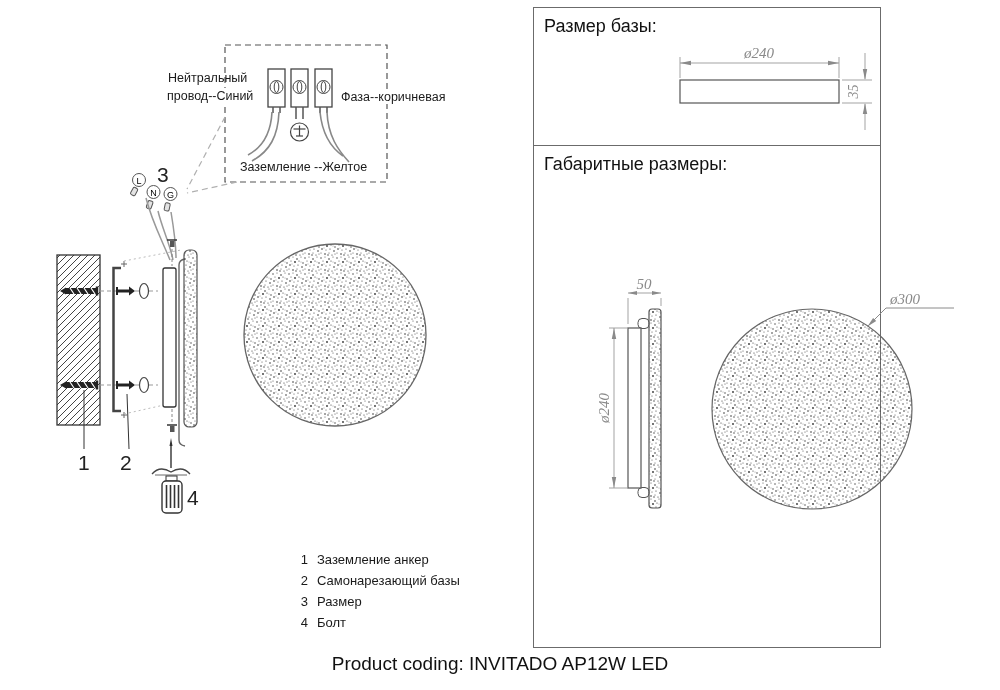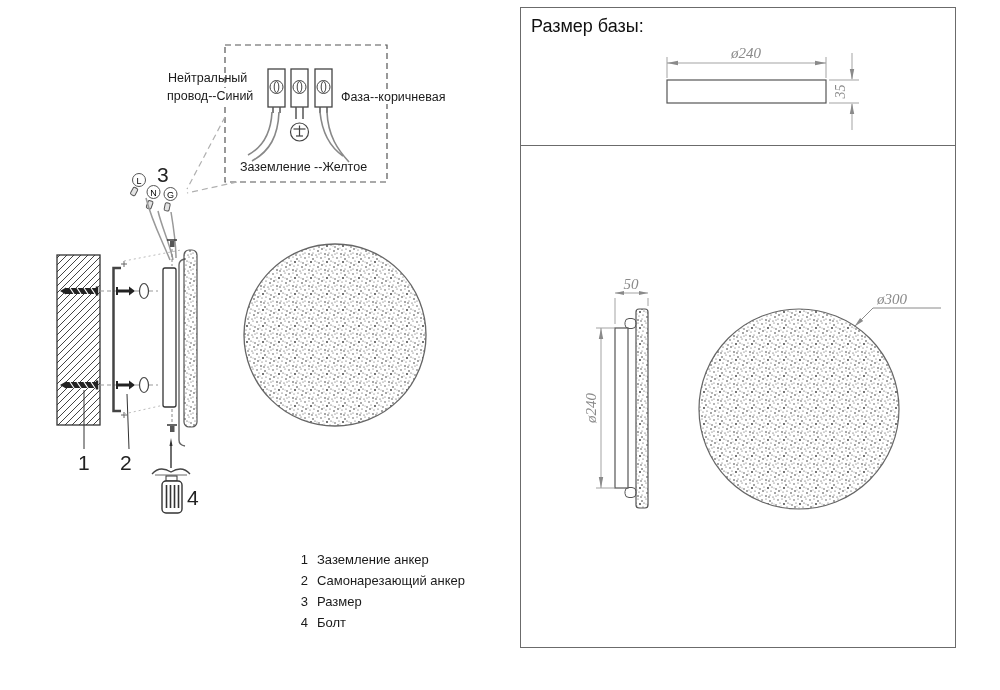--- a/index.html
+++ b/index.html
@@ -6,21 +6,21 @@
   .page{position:relative;width:1000px;height:690px;background:#ffffff;overflow:hidden;
         font-family:"Liberation Sans",sans-serif;color:#1a1a1a;}
   svg text{font-family:"Liberation Sans",sans-serif;}
   .dimtxt{font-family:"Liberation Serif",serif;font-style:italic;fill:#8a8a8a;}
   .lbl{font-size:12.5px;fill:#1a1a1a;}
   .callout{font-size:21px;fill:#222;}
   .left-diagram{position:absolute;left:0;top:0;}
   .legend{position:absolute;left:296px;top:549px;font-size:13px;line-height:21px;}
   .legend-row{display:flex;}
   .legend-num{width:12px;text-align:right;margin-right:9px;}
-  .right-panel{position:absolute;left:520px;top:7px;width:436px;height:641px;
+  .right-panel{position:absolute;left:533px;top:7px;width:348px;height:641px;
                border:1px solid #6b6b6b;background:#fff;box-sizing:border-box;}
   .panel-section{position:relative;box-sizing:border-box;}
   .sec1{height:138px;border-bottom:1px solid #6b6b6b;}
   .sec2{height:501px;}
   .section-title{position:absolute;left:10px;top:8px;font-size:18px;color:#111;}
   .sec-svg{position:absolute;left:0;top:0;}
   .sec2 .sec-svg{top:0;}
   .footer{position:absolute;left:0;top:653px;width:1000px;text-align:center;
           font-size:19px;color:#111;}
 </style>
@@ -215,21 +215,21 @@
     <circle cx="335" cy="335" r="91" fill="url(#speckleL)" stroke="#666" stroke-width="1.3"></circle>
   </svg>
 
   <div class="legend">
     <div class="legend-row">
       <span class="legend-num">1</span>
       <span>Заземление анкер</span>
     </div>
     <div class="legend-row">
       <span class="legend-num">2</span>
-      <span>Самонарезающий анкер</span>
+      <span>Самонарезающий базы</span>
     </div>
     <div class="legend-row">
       <span class="legend-num">3</span>
       <span>Размер</span>
     </div>
     <div class="legend-row">
       <span class="legend-num">4</span>
       <span>Болт</span>
     </div>
   </div>
@@ -250,20 +250,21 @@
         <line x1="308" y1="95" x2="338" y2="95" stroke="#999" stroke-width=".9"></line>
         <line x1="331" y1="45" x2="331" y2="71" stroke="#999" stroke-width=".9"></line>
         <polygon points="331,72 328.8,61 333.2,61" fill="#8a8a8a"></polygon>
         <line x1="331" y1="96" x2="331" y2="122" stroke="#999" stroke-width=".9"></line>
         <polygon points="331,95 328.8,106 333.2,106" fill="#8a8a8a"></polygon>
         <text class="dimtxt" x="319" y="88" text-anchor="middle" font-size="14" transform="rotate(-90 319 83.5)">35</text>
       </svg>
     </div>
 
     <div class="panel-section sec2">
+      <div class="section-title">Габаритные размеры:</div>
       <svg class="sec-svg" width="434" height="380" viewBox="0 0 434 380">
         <defs>
           <pattern id="speckleR" width="16" height="16" patternUnits="userSpaceOnUse">
             <circle cx="1" cy="2" r=".7" fill="#333"></circle>
               <circle cx="5" cy="1" r=".5" fill="#333"></circle>
             <circle cx="9" cy="3" r=".8" fill="#333"></circle>
               <circle cx="13" cy="1" r=".5" fill="#333"></circle>
             <circle cx="3" cy="5" r=".5" fill="#333"></circle>
               <circle cx="7" cy="6" r=".9" fill="#333"></circle>
             <circle cx="11" cy="5" r=".6" fill="#333"></circle>
@@ -303,13 +304,14 @@
         <text class="dimtxt" x="70" y="267" text-anchor="middle" font-size="15" transform="rotate(-90 70 262)">ø240</text>
 
         <circle cx="278" cy="263" r="100" fill="url(#speckleR)" stroke="#666" stroke-width="1.2"></circle>
         <path d="M333.5,180.5 L352,162 L420,162" fill="none" stroke="#8a8a8a" stroke-width="1"></path>
         <polygon points="333.5,180.5 342.2,175 339.1,171.9" fill="#8a8a8a"></polygon>
         <text class="dimtxt" x="356" y="158" font-size="15">ø300</text>
       </svg>
     </div>
   </div>
 
+  <div class="footer">Product coding: INVITADO AP12W LED</div>
 </div>
 
 </body></html>

